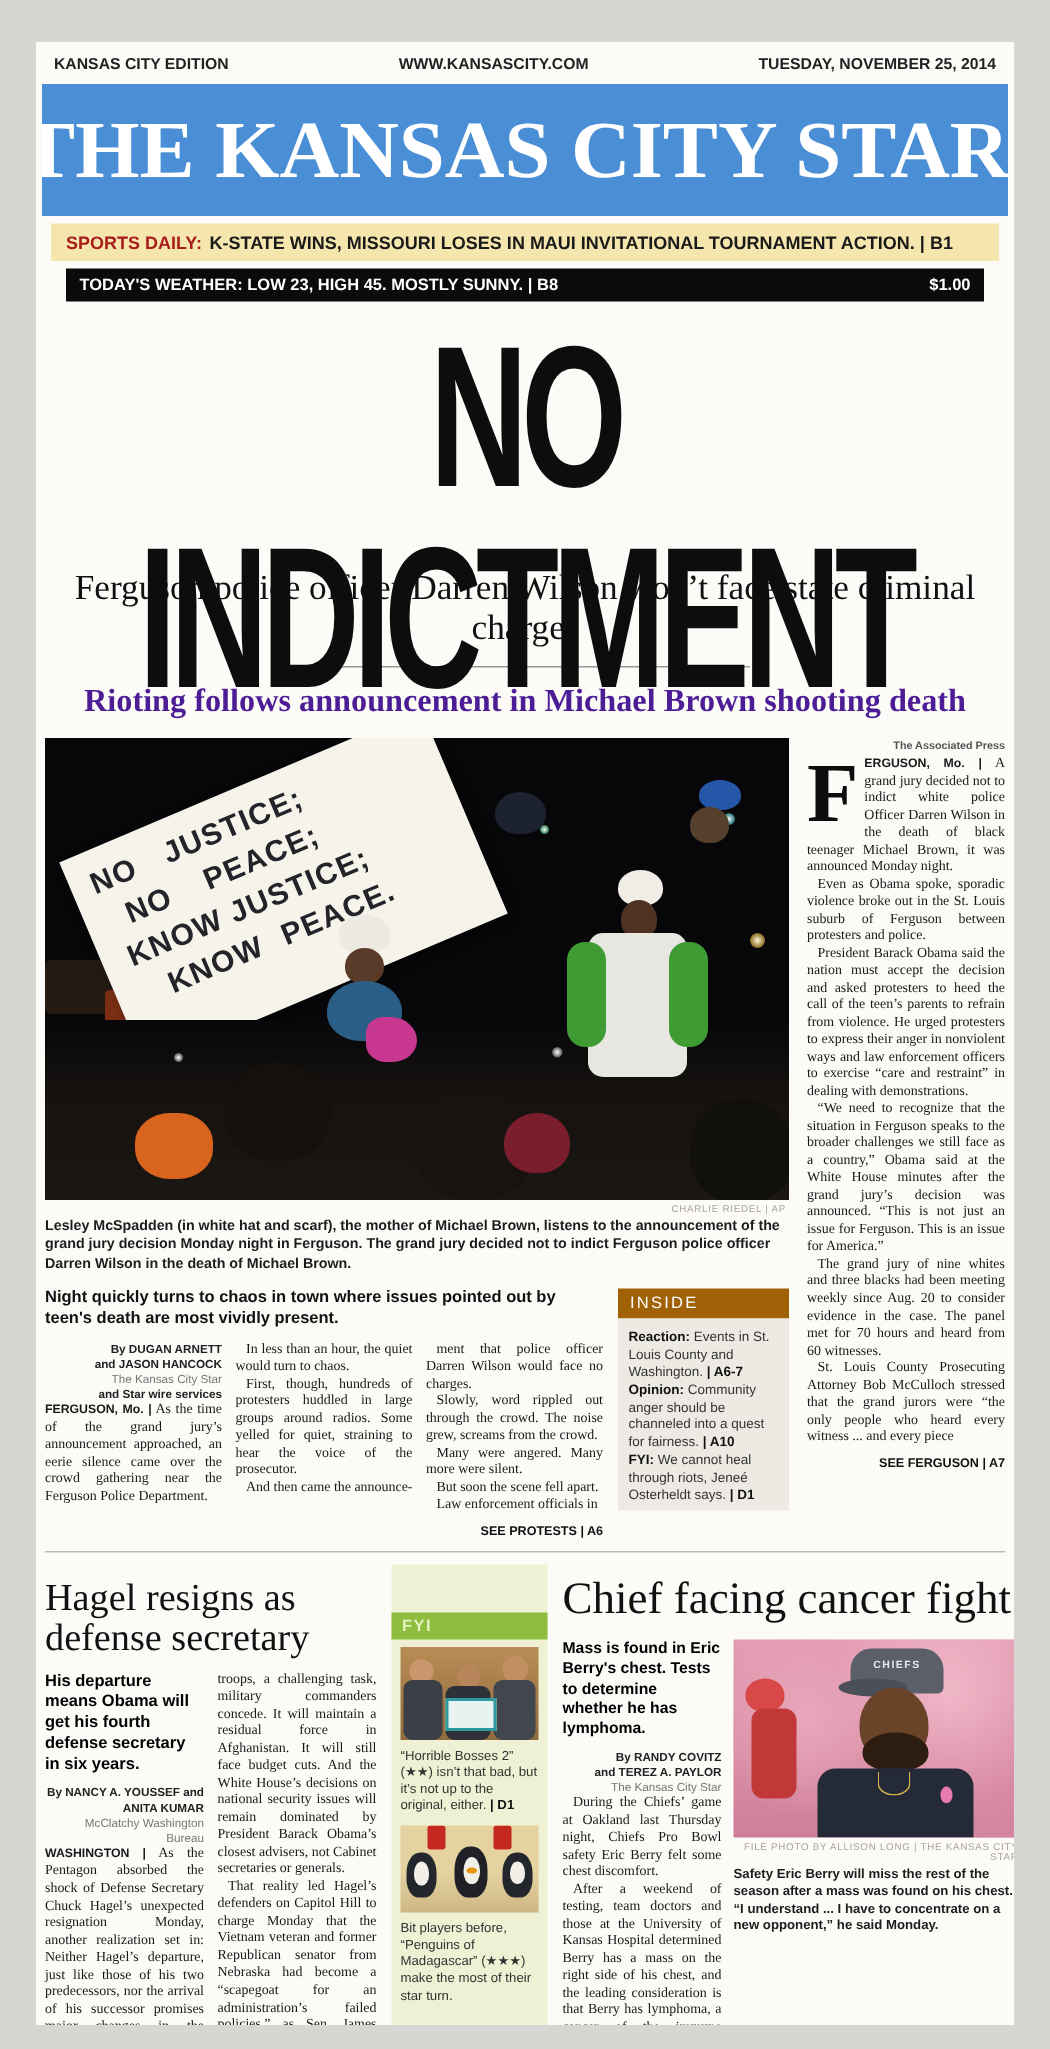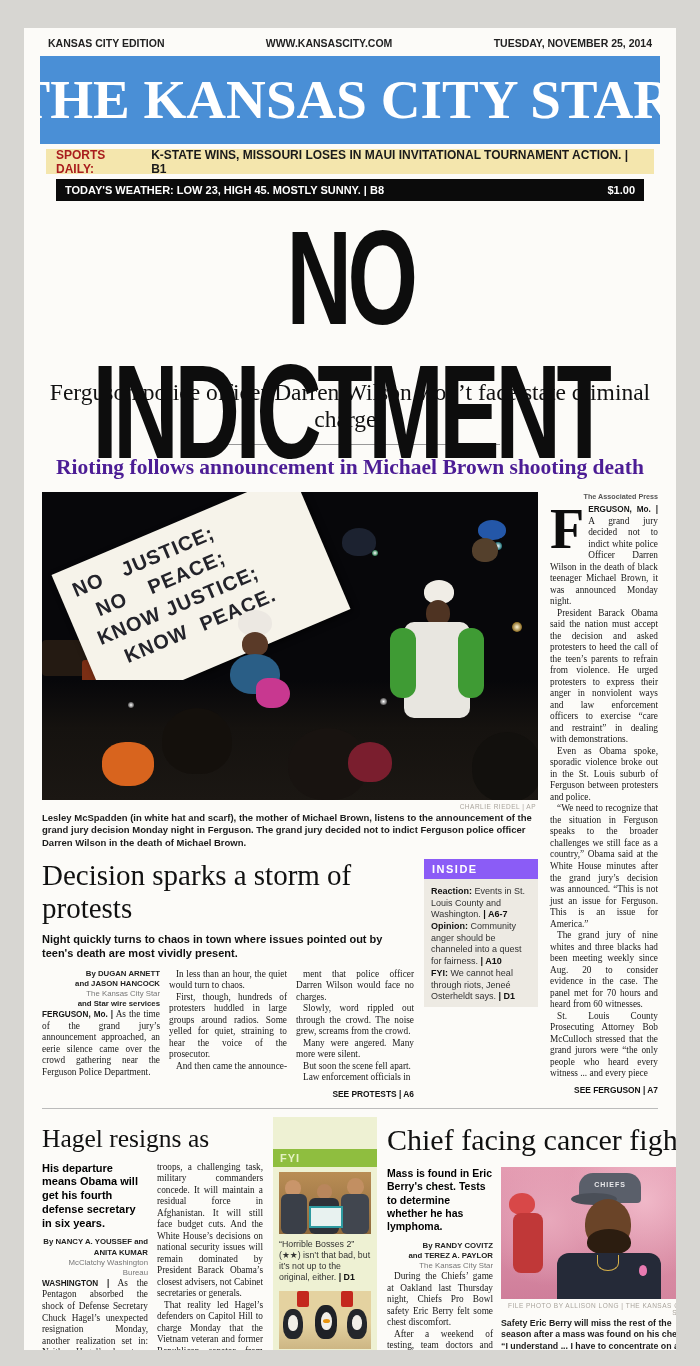--- a/index.html
+++ b/index.html
@@ -1,19 +1,19 @@
 <!DOCTYPE html>
 <html><head>
 <meta charset="utf-8">
 <style>
   * { margin:0; padding:0; box-sizing:border-box; }
   html,body { width:700px; }
   body { background:#d7d6d2; font-family:"Liberation Sans", sans-serif; }
   .sheet { position:relative; margin:28px 24px 0; width:652px; height:1322px;
-           background:#fcfbf8; padding:2px 16px; overflow:hidden; }
+           background:#fcfbf8; padding:2px 4px; overflow:hidden; }
 
   
   .topbar { display:flex; justify-content:space-between; align-items:center;
             height:26px; padding:0 8px; font-size:10.5px; font-weight:bold; color:#222; }
   .mast { height:88px; background:#4a8fd6; display:flex; align-items:center; justify-content:center; overflow:hidden; }
   .mast-title { font-family:"Liberation Serif", serif; color:#fff; font-size:54px; font-weight:bold;
                 white-space:nowrap; transform:scaleX(1.02); letter-spacing:0px; }
   .sportsbar { margin:5px 6px 0; background:#f4e6ad; height:25px; display:flex; align-items:center;
                padding:0 10px; font-size:12px; font-weight:bold; color:#1a1a1a; }
   .sportsbar .red { color:#a91d1d; margin-right:5px; }
@@ -59,21 +59,21 @@
   .byline { text-align:right; font-size:7.8px; font-weight:bold; color:#222; line-height:1.3; }
   .byline .lite { font-weight:normal; color:#777; }
   .bodytxt p { font-family:"Liberation Serif", serif; font-size:9.3px; line-height:1.24;
                text-align:justify; color:#181818; text-indent:7px; }
   .bodytxt p.noindent { text-indent:0; }
   .leadin { font-weight:bold; font-family:"Liberation Sans", sans-serif; font-size:8.2px; }
   .jump { text-align:right; font-size:8.4px; font-weight:bold; color:#111; margin-top:5px; }
 
   
   .insidebox { width:114px; }
-  .inside-head { background:#8b5cf6; color:#fff; font-weight:bold; font-size:11px; letter-spacing:1.5px;
+  .inside-head { background:#a16207; color:#fff; font-weight:normal; font-size:11px; letter-spacing:1.5px;
                  padding:4px 8px; }
   .inside-body { background:#edeae3; padding:7px 7px 9px; font-size:9px; line-height:1.3; color:#333; height:128px; }
   .inside-body b { color:#111; }
 
   
   .ap-credit { text-align:right; font-size:7.2px; font-weight:bold; color:#555; margin-bottom:3px; }
   .dropcap { float:left; font-family:"Liberation Serif", serif; font-weight:bold; font-size:56px;
              line-height:46px; margin:2px 4px 0 0; color:#0d0d0d; }
 
   
@@ -180,21 +180,20 @@
         <div class="ph-light" style="left:86px;top:210px;width:6px;height:6px;background:radial-gradient(#fff,transparent);"></div>
         <div class="ph-light" style="left:338px;top:206px;width:7px;height:7px;background:radial-gradient(#fff,transparent);"></div>
 
       </div>
 
       <div class="photo-credit">CHARLIE RIEDEL | AP</div>
       <div class="photo-caption">Lesley McSpadden (in white hat and scarf), the mother of Michael Brown, listens to the announcement of the grand jury decision Monday night in Ferguson. The grand jury decided not to indict Ferguson police officer Darren Wilson in the death of Michael Brown.</div>
 
       <div class="protestwrap">
         <div class="protest-main">
-          <div class="protest-head">Decision sparks a storm of protests</div>
           <div class="protest-deck">Night quickly turns to chaos in town where issues pointed out by teen's death are most vividly present.</div>
           <div class="cols3">
             <div class="col bodytxt">
               <div class="byline">
                 <span>By DUGAN ARNETT</span><br>
                 <span>and JASON HANCOCK</span><br>
                 <span class="lite">The Kansas City Star</span><br>
                 <span>and Star wire services</span>
               </div>
               <p class="noindent"><span class="leadin">FERGUSON, Mo. |</span><span> As the time of the grand jury’s announcement approached, an eerie silence came over the crowd gathering near the Ferguson Police Department.</span></p>
@@ -222,36 +221,37 @@
             <b>Opinion:</b><span> Community anger should be channeled into a quest for fairness. </span><b>| A10</b><br>
             <b>FYI:</b><span> We cannot heal through riots, Jeneé Osterheldt says. </span><b>| D1</b>
           </div>
         </div>
       </div>
     </div>
 
     <div class="rightcol bodytxt">
       <div class="ap-credit">The Associated Press</div>
       <p class="noindent"><span class="dropcap">F</span><span class="leadin">ERGUSON, Mo. |</span><span> A grand jury decided not to indict white police Officer Darren Wilson in the death of black teenager Michael Brown, it was announced Monday night.</span></p>
+      <p>Even as Obama spoke, sporadic violence broke out in the St. Louis suburb of Ferguson between protesters and police.</p>
       <p>President Barack Obama said the nation must accept the decision and asked protesters to heed the call of the teen’s parents to refrain from violence. He urged protesters to express their anger in nonviolent ways and law enforcement officers to exercise “care and restraint” in dealing with demonstrations.</p>
-      <p>Even as Obama spoke, sporadic violence broke out in the St. Louis suburb of Ferguson between protesters and police.</p>
       <p>“We need to recognize that the situation in Ferguson speaks to the broader challenges we still face as a country,” Obama said at the White House minutes after the grand jury’s decision was announced. “This is not just an issue for Ferguson. This is an issue for America.”</p>
       <p>The grand jury of nine whites and three blacks had been meeting weekly since Aug. 20 to consider evidence in the case. The panel met for 70 hours and heard from 60 witnesses.</p>
       <p>St. Louis County Prosecuting Attorney Bob McCulloch stressed that the grand jurors were “the only people who heard every witness ... and every piece</p>
       <div class="jump">SEE FERGUSON | A7</div>
     </div>
   </div>
 
   <div class="bigrule"></div>
 
   <div class="bottomrow">
 
     <div class="hagel">
       <div class="hagel-head">
         <span>Hagel resigns as</span><br>
+        <span>defense secretary</span>
       </div>
       <div class="cols2">
         <div class="col bodytxt">
           <div class="hagel-deck" style="width:100%;">His departure means Obama will get his fourth defense secretary in six years.</div>
           <div class="byline">
             <span>By NANCY A. YOUSSEF and</span><br>
             <span>ANITA KUMAR</span><br>
             <span class="lite">McClatchy Washington Bureau</span>
           </div>
           <p class="noindent"><span class="leadin">WASHINGTON |</span><span> As the Pentagon absorbed the shock of Defense Secretary Chuck Hagel’s unexpected resignation Monday, another realization set in: Neither Hagel’s departure, just like those of his two predecessors, nor the arrival of his successor promises major changes in the administration’s approach to national security policy.</span></p>

